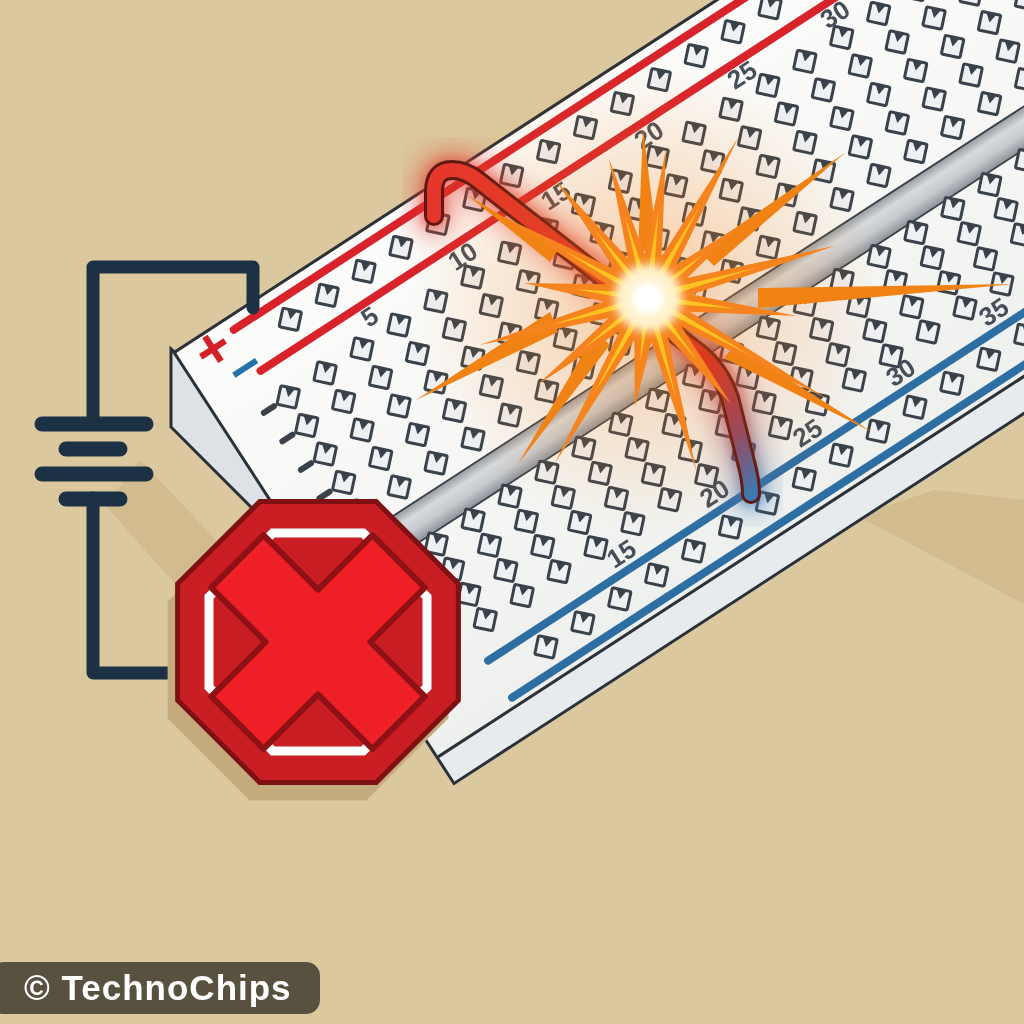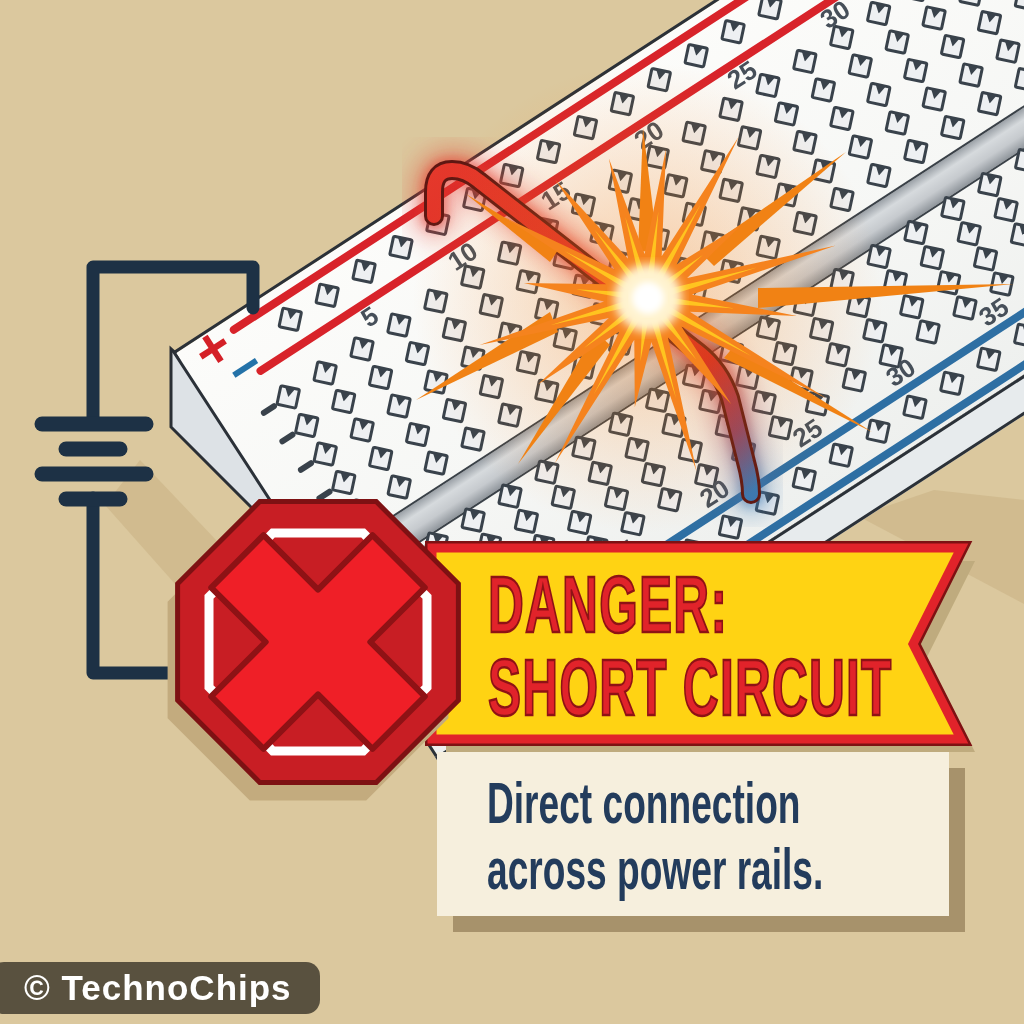--- a/index.html
+++ b/index.html
@@ -341,34 +341,21 @@
         <polygon points="416,400 558,332 550,312"></polygon>
         <polygon points="466,194 558,250 550,262"></polygon>
       </g>
       <polygon id="star-outer" fill="#f5831e" points="666.0,149.1 661.7,256.2 738.7,136.8 676.6,264.6 742.4,223.9 687.2,278.1 835.8,245.5 691.9,294.6 796.9,316.0 689.8,311.7 826.6,398.6 681.4,326.6 731.3,404.2 667.9,337.2 696.5,471.3 651.4,341.9 634.8,407.2 634.3,339.8 554.8,463.6 619.4,331.4 537.9,384.4 608.8,317.9 479.5,345.1 604.1,301.4 523.9,283.0 606.2,284.3 504.2,217.1 614.6,269.4 555.4,180.0 628.1,258.8 608.9,158.4 644.6,254.1"></polygon>
       <polygon id="star-inner" fill="#ffc41f" points="658.4,211.6 653.4,281.5 700.6,204.5 659.3,284.8 702.8,255.0 663.5,290.1 756.9,267.5 665.3,296.7 734.4,308.4 664.5,303.4 751.6,356.3 661.2,309.3 696.3,359.6 655.9,313.5 676.1,398.5 649.3,315.3 640.4,361.3 642.6,314.5 593.9,394.0 636.7,311.2 584.1,348.1 632.5,305.9 550.3,325.3 630.7,299.3 576.0,289.3 631.5,292.6 564.6,251.1 634.8,286.7 594.3,229.6 640.1,282.5 625.3,217.0 646.7,280.7"></polygon>
       <circle cx="648" cy="298" r="34" fill="#fff3cf" filter="url(#blurMid)"></circle>
       <circle cx="648" cy="298" r="16" fill="#ffffff" filter="url(#blurSml)"></circle>
     </g>
   </svg>
 
-  <div id="banner">
-    <svg width="580" height="215" viewBox="0 0 580 215">
-      <polygon points="22,21 551,21 503,117 551,212 22,212" fill="#bfab7e"></polygon>
-      <polygon points="8,8 537,8 489,104 537,199 8,199" fill="#ffd313" stroke="#7e1113" stroke-width="14" stroke-linejoin="miter"></polygon>
-      <polygon points="8,8 537,8 489,104 537,199 8,199" fill="#ffd313" stroke="#e1232a" stroke-width="9" stroke-linejoin="miter"></polygon>
-    </svg>
-    <div class="banner-text" id="banner-line1">DANGER:</div>
-    <div class="banner-text" id="banner-line2">SHORT CIRCUIT</div>
-  </div>
-
-  <div id="card">
-    <div class="card-text" id="card-line1">Direct connection</div>
-    <div class="card-text" id="card-line2">across power rails.</div>
-  </div>
+
 
   <svg class="lay">
     <g transform="translate(318,642)">
       <polygon transform="translate(-10,18)" points="140.4,58.2 58.2,140.4 -58.2,140.4 -140.4,58.2 -140.4,-58.2 -58.2,-140.4 58.2,-140.4 140.4,-58.2" fill="#c3ab7e"></polygon>
       <polygon points="140.4,58.2 58.2,140.4 -58.2,140.4 -140.4,58.2 -140.4,-58.2 -58.2,-140.4 58.2,-140.4 140.4,-58.2" fill="#c81e24" stroke="#7e1113" stroke-width="5"></polygon>
       <polygon points="109,45.2 45.2,109 -45.2,109 -109,45.2 -109,-45.2 -45.2,-109 45.2,-109 109,-45.2" fill="none" stroke="#ffffff" stroke-width="9"></polygon>
       <polygon transform="rotate(45)" points="-114,-37 -37,-37 -37,-114 37,-114 37,-37 114,-37 114,37 37,37 37,114 -37,114 -37,37 -114,37" fill="#ef1f27" stroke="#8e1215" stroke-width="6" stroke-linejoin="round"></polygon>
     </g>
   </svg>
 

